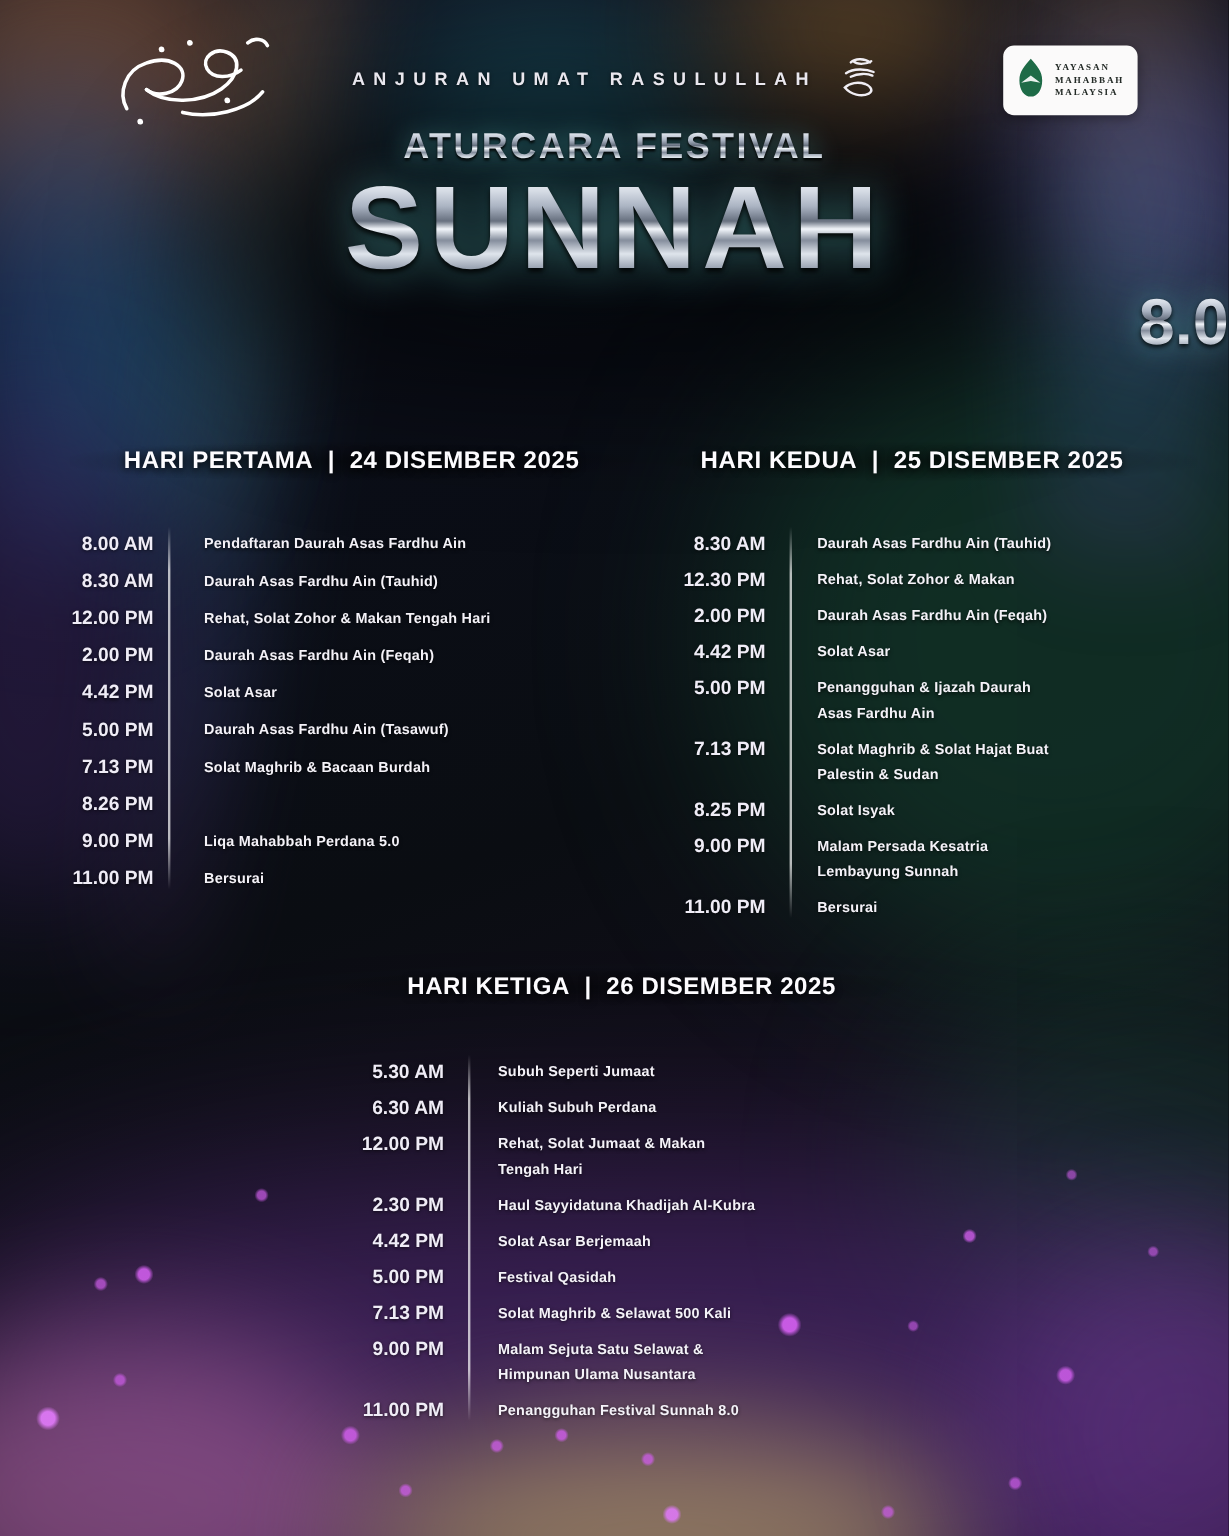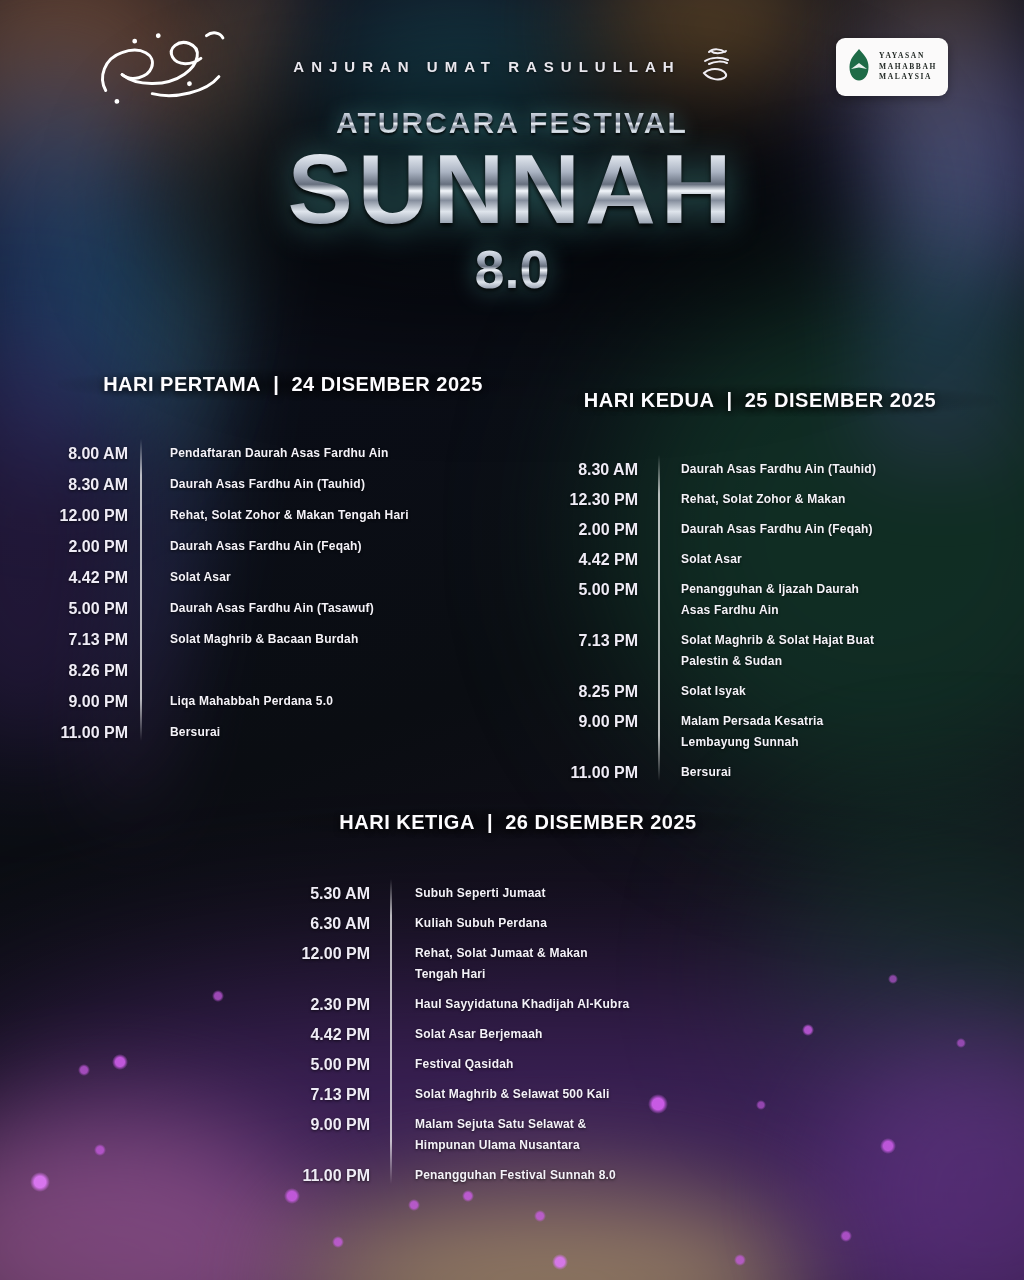--- a/index.html
+++ b/index.html
@@ -71,39 +71,39 @@
   .title-block{position:absolute;left:0;top:106px;width:100%;text-align:center;}
   .chrome{
     background:linear-gradient(180deg,#f8fbff 0%,#d7dde6 18%,#aab3c2 32%,#67707f 45%,#f2f6fb 52%,#848d9c 62%,#dfe5ec 74%,#98a1b0 87%,#e8edf3 100%);
     -webkit-background-clip:text;background-clip:text;color:transparent;font-weight:bold;
   }
   .title-kicker{font-size:30px;letter-spacing:2px;
     filter:drop-shadow(0 2px 1px rgba(0,0,0,.85)) drop-shadow(0 0 10px rgba(110,232,224,.35));}
   .title-main{font-size:98px;line-height:.96;letter-spacing:5px;margin-top:2px;
     filter:drop-shadow(0 3px 2px rgba(0,0,0,.85)) drop-shadow(0 0 18px rgba(110,232,224,.4));}
   .title-edition{font-size:54px;line-height:1;margin-top:6px;
-    filter:drop-shadow(0 2px 2px rgba(0,0,0,.85)) drop-shadow(0 0 12px rgba(110,232,224,.35));}
+    filter:drop-shadow(0 2px 2px rgba(0,0,0,.85)) drop-shadow(0 0 12px rgba(110,232,224,.35));text-align:right;}
   
   .section{position:absolute;}
   .section-header{font-size:20px;font-weight:bold;letter-spacing:.5px;text-align:center;color:#fdfcff;
     text-shadow:0 2px 6px rgba(0,0,0,.8);padding:5px 0;
     background:radial-gradient(ellipse at 50% 50%,rgba(0,0,0,.4),transparent 75%);}
   .section-body{position:relative;}
   .v-divider{position:absolute;top:-4px;bottom:2px;width:2px;
     background:linear-gradient(180deg,rgba(255,255,255,0),rgba(255,255,255,.7) 12%,rgba(255,255,255,.7) 86%,rgba(255,255,255,0));}
   .row{display:grid;align-items:start;}
   .time{font-size:16px;font-weight:bold;text-align:right;line-height:21px;color:#efecf6;text-shadow:0 1px 3px rgba(0,0,0,.65);}
   .event{font-size:12px;font-weight:bold;line-height:21px;letter-spacing:.2px;color:#f4f2f8;
     white-space:pre;text-shadow:0 1px 3px rgba(0,0,0,.65);}
   .sec-1{left:58px;top:368px;width:470px;}
   .sec-1 .section-header{margin-bottom:42px;}
   .sec-1 .v-divider{left:82px;}
   .sec-1 .row{grid-template-columns:70px 1fr;margin-bottom:10px;}
   .sec-1 .event{padding-left:42px;margin-left:70px;}
-  .sec-2{left:558px;top:368px;width:440px;margin-top:16px;}
+  .sec-2{left:558px;top:368px;width:440px;}
   .sec-2 .section-header{margin-bottom:42px;padding-right:36px;}
   .sec-2 .v-divider{left:100px;}
   .sec-2 .row{grid-template-columns:80px 1fr;margin-bottom:9px;}
   .sec-2 .event{padding-left:43px;margin-left:80px;}
   .sec-3{left:278px;top:806px;width:480px;}
   .sec-3 .section-header{margin-bottom:44px;}
   .sec-3 .v-divider{left:112px;}
   .sec-3 .row{grid-template-columns:92px 1fr;margin-bottom:9px;}
   .sec-3 .event{padding-left:45px;margin-left:92px;}
   

